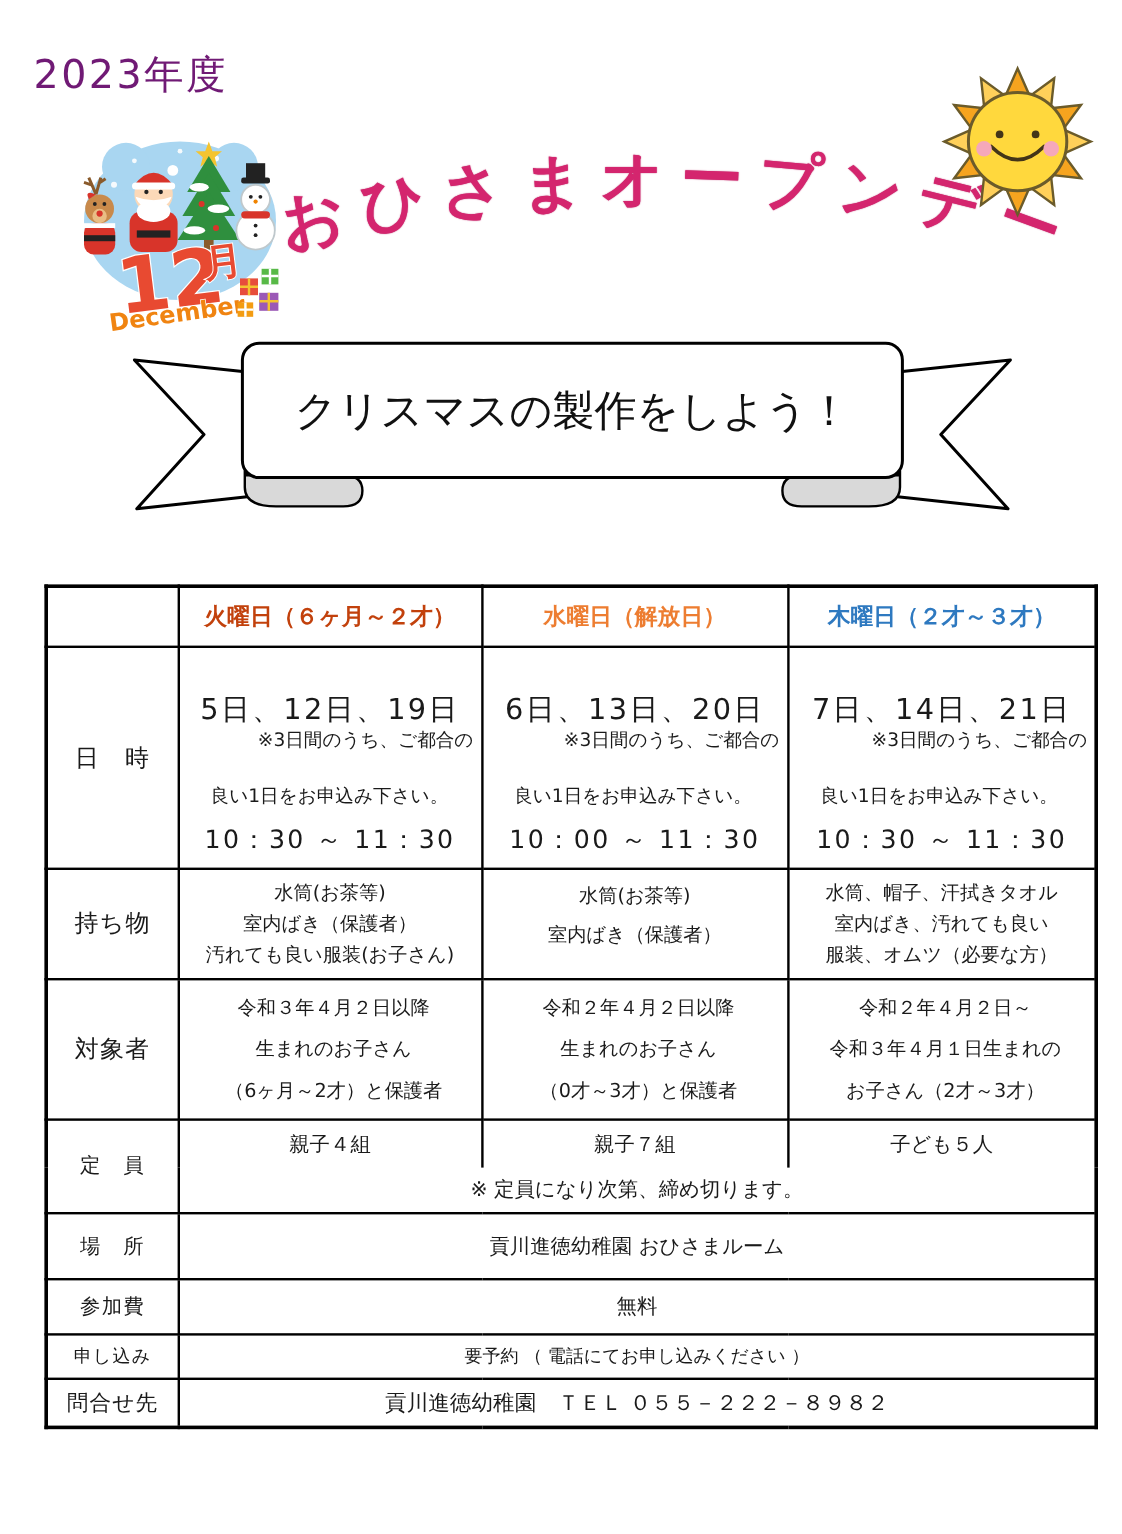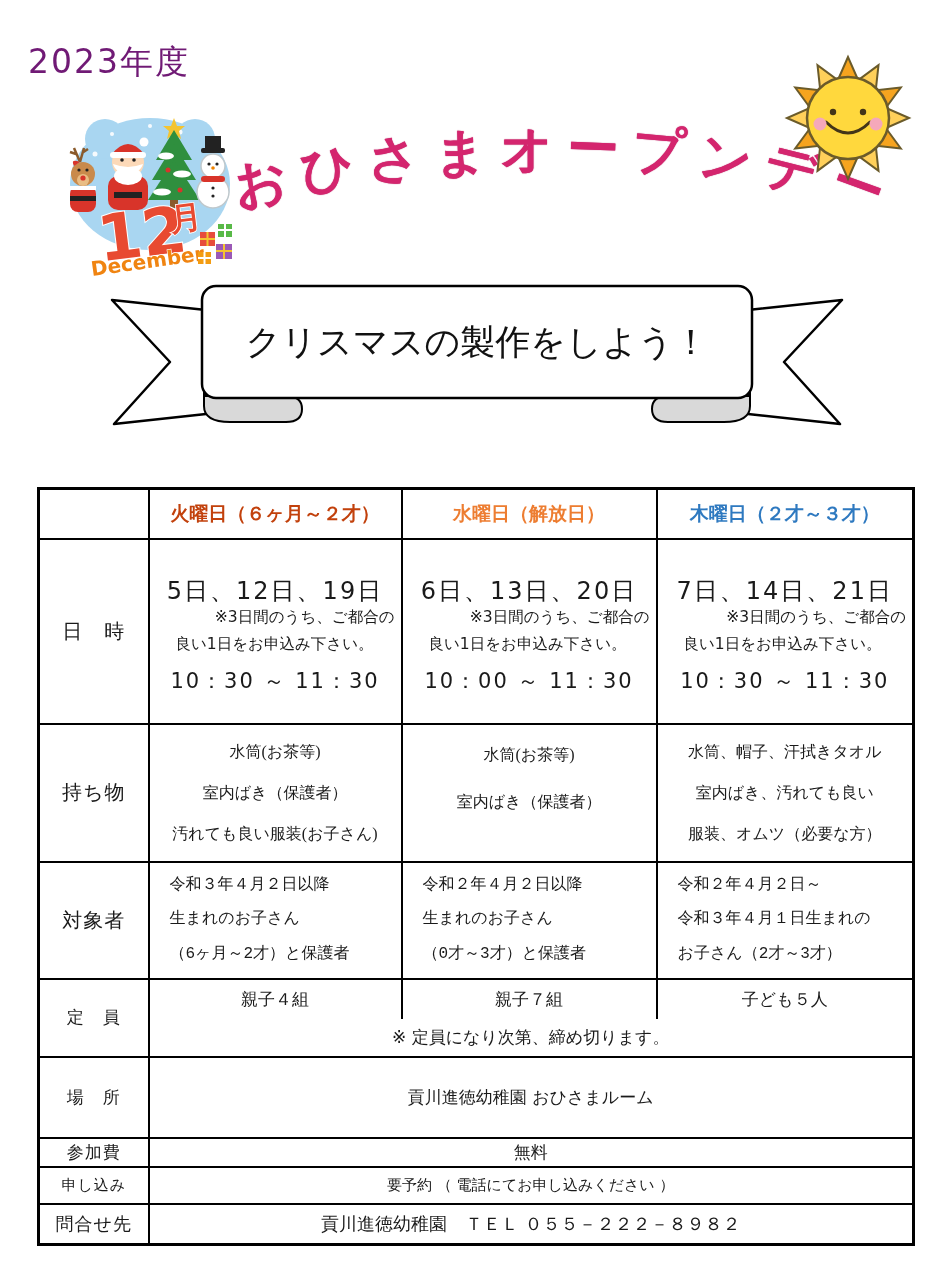--- a/index.html
+++ b/index.html
@@ -15,40 +15,40 @@
   .arch-char { display:inline-block; font-size:52px; font-weight:bold; color:#d4256e;
     text-shadow:0 0 1px #b3195b; }
 
   
   #schedule-table-wrap { left:37px; top:487px; }
   table { border-collapse:collapse; table-layout:fixed; width:875px; border:3px solid #000; }
   td { border:2px solid #000; vertical-align:middle; text-align:center; font-size:16px; }
   td.rowlabel { font-size:20px; letter-spacing:1px; }
   tr.hdr td { height:50px; font-size:19px; font-weight:bold; }
   tr.datetime td { height:185px; }
-  tr.items td { height:138px;font-family:Liberation Serif, serif; }
+  tr.items td { height:92px; }
   tr.target td { height:117px; }
   tr.cap1 td { height:40px; font-size:17px; border-bottom:none; }
   tr.cap1 td.rowlabel { border-bottom:2px solid #000; }
   tr.cap2 td { height:38px; font-size:17px; border-top:none; }
-  tr.place td { height:81px; font-size:17px; }
-  tr.fee td { height:29px; font-size:17px; }
+  tr.place td { height:55px; font-size:17px; }
+  tr.fee td { height:46px; font-size:17px; }
   tr.apply td { height:37px; font-size:15px; }
   tr.contact td { height:41px; font-size:18px; }
 
   .dt-cell { display:flex; flex-direction:column; height:145px; padding:10px 6px 10px; }
   .dt-dates { font-size:24px; letter-spacing:2px; margin-top:6px; }
   .dt-note1 { margin-top:auto; font-size:15.5px; text-align:right; padding-left:4px; }
-  .dt-note2 { margin-top:6px; font-size:15.5px; text-align:left; padding-left:20px; }
+  .dt-note2 { margin-top:25px; font-size:15.5px; text-align:left; padding-left:20px; }
   .dt-time  { margin-top:12px; margin-bottom:8px; font-size:21px; letter-spacing:2px; }
 
   .tri-cell { display:flex; flex-direction:column; justify-content:space-around;
     height:100%; padding:6px 4px; }
   .tri-cell div { line-height:1.2; }
-  .left-cell { text-align:left; padding-left:20px;font-family:Liberation Mono, monospace; }
+  .left-cell { text-align:center; padding-left:10px; }
 </style>
 </head>
 <body>
 
 <div class="abs" id="year-label">2023年度</div>
 
 <svg class="abs" style="left:50px;top:104px" width="200" height="180" viewBox="0 0 200 180">
   <ellipse cx="100" cy="80" rx="80" ry="66" fill="#a9d6f1"></ellipse>
   <circle cx="55" cy="35" r="20" fill="#a9d6f1"></circle>
     <circle cx="145" cy="35" r="20" fill="#a9d6f1"></circle>

